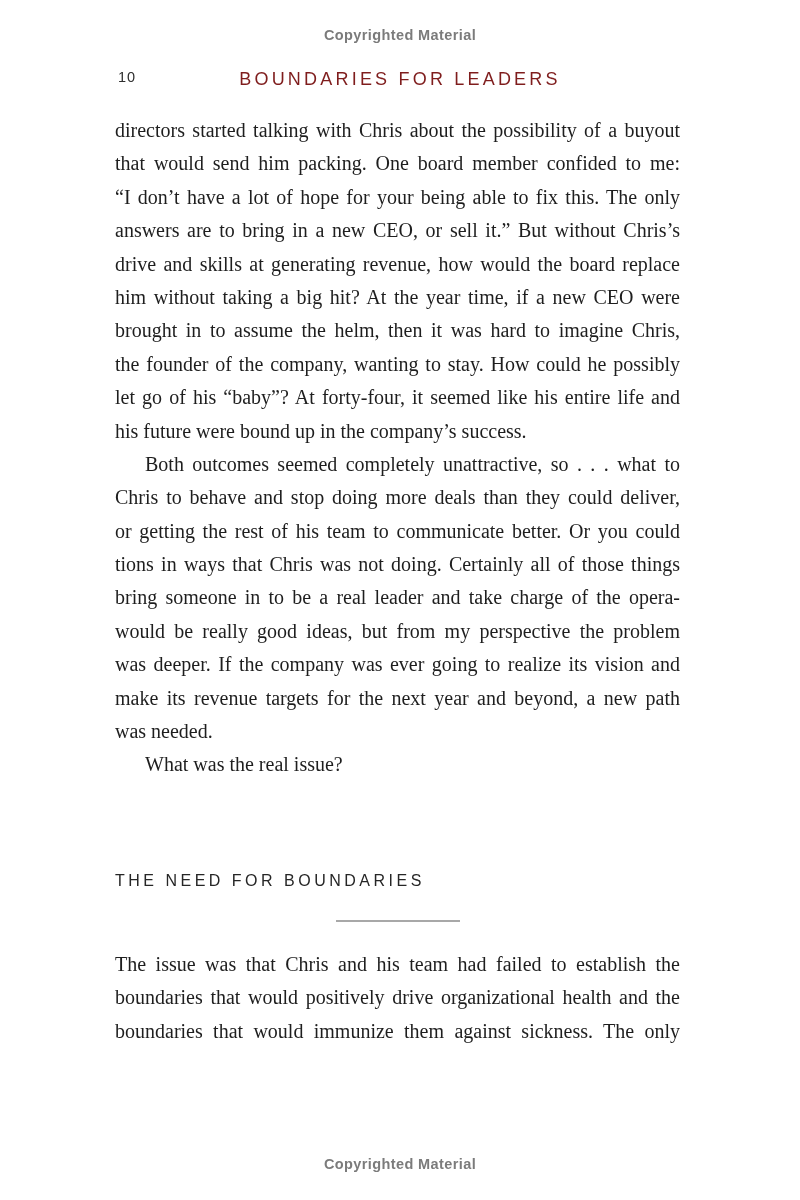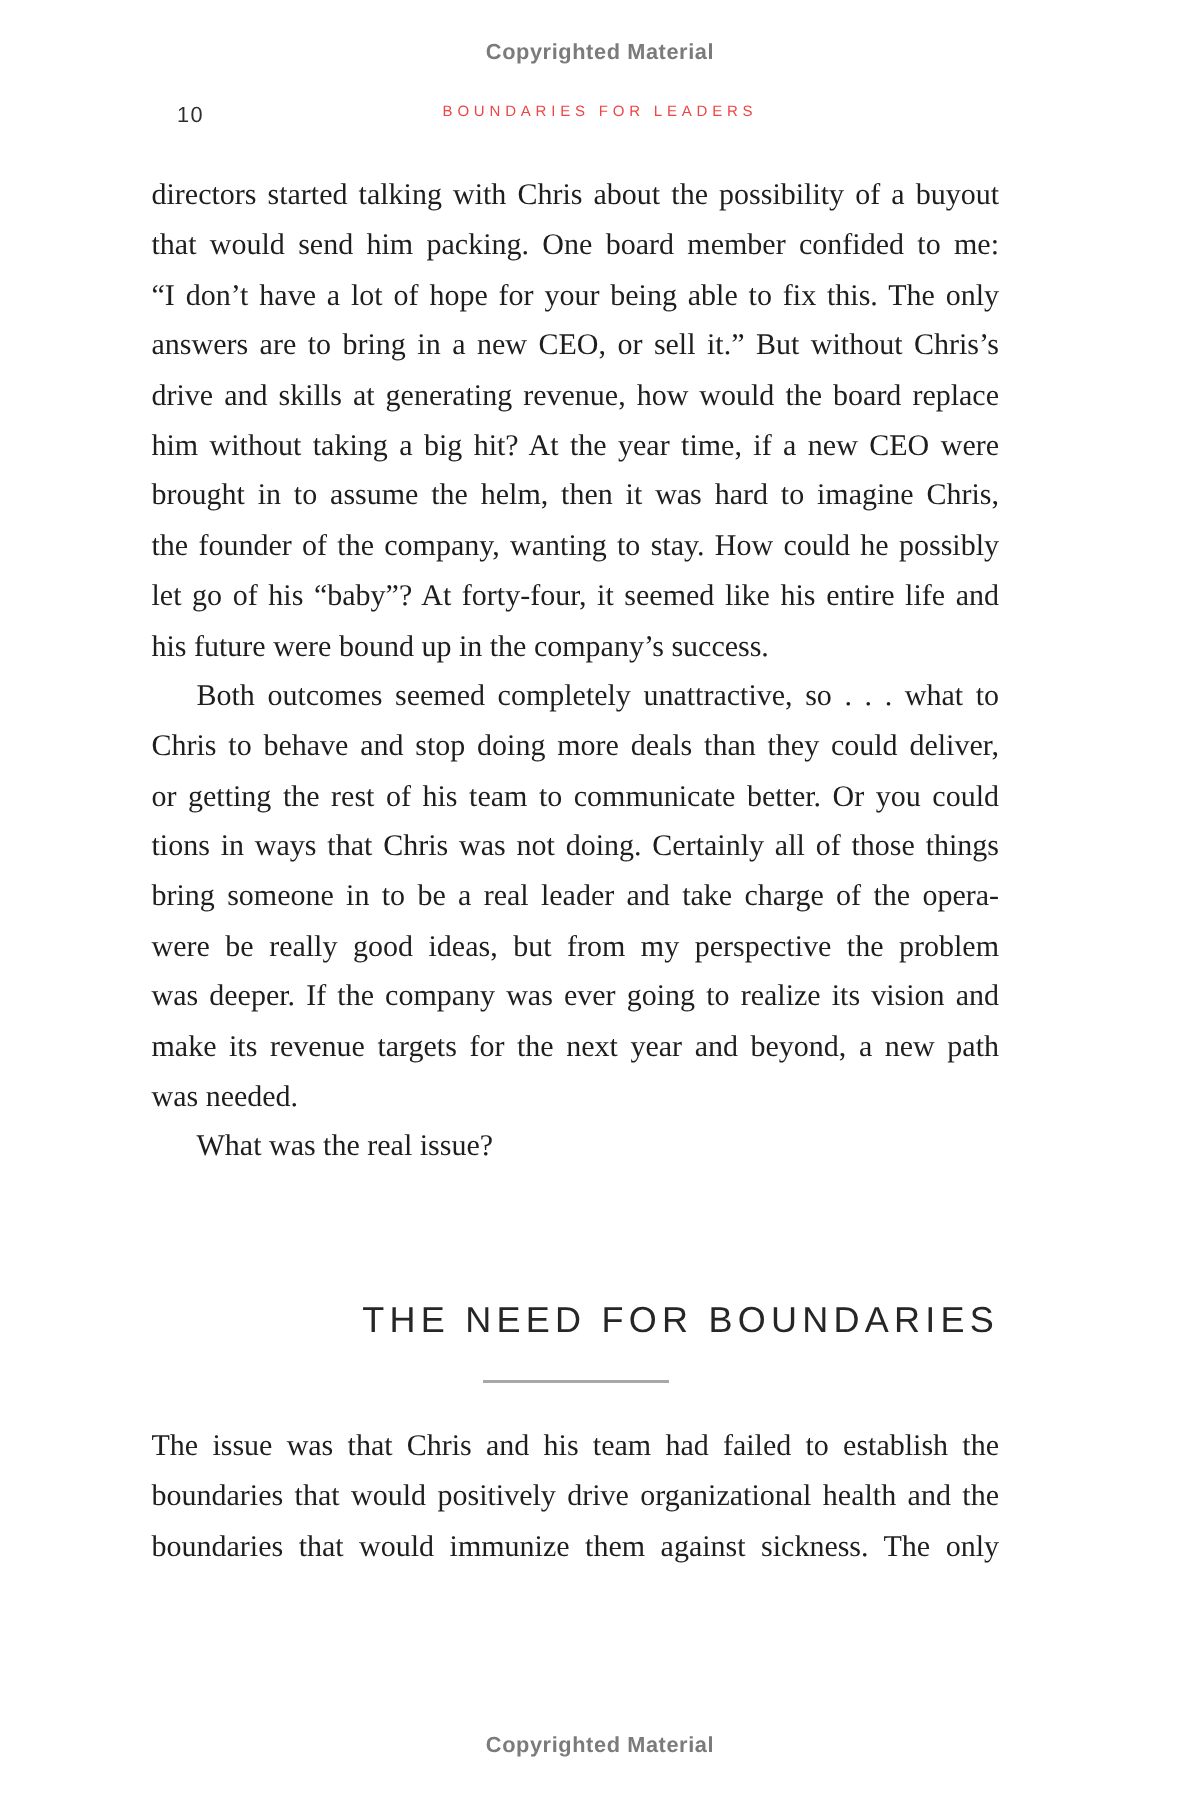--- a/index.html
+++ b/index.html
@@ -46,30 +46,30 @@
     font-size: 14.5px;
     letter-spacing: 1px;
     color: #2e2e2e;
   }
   .running-title {
     position: absolute;
     left: 0;
     width: 800px;
     text-align: center;
     font-family: "Liberation Sans", sans-serif;
-    font-size: 10px;
+    font-size: 18px;
     letter-spacing: 3.2px;
-    color: #ef4444;
+    color: #7f1d1d;
   }
 
   
   .text-block {
     position: absolute;
     top: 114px;
-    left: 101px;
+    left: 115px;
     width: 565px;
     font-size: 20px;
     color: #1e1e1e;
   }
   .paragraph { margin: 0; }
   .line {
     line-height: 33.4px;
     height: 33.4px;
     text-align: justify;
     text-align-last: justify;
@@ -79,23 +79,23 @@
     text-align: left;
     text-align-last: left;
   }
   .paragraph.indent .line:first-child {
     text-indent: 30px;
   }
 
   
   .section-heading {
     margin-top: 87px;
-    text-align: right;
+    text-align: left;
     font-family: "Liberation Sans", sans-serif;
-    font-size: 24px;
+    font-size: 16px;
     line-height: 24px;
     letter-spacing: 3.5px;
     color: #262626;
     white-space: nowrap;
   }
   .section-rule {
     margin: 27px auto 0 auto;
     width: 124px;
     height: 2px;
     background: #a8a8a8;
@@ -129,21 +129,21 @@
         <div class="line">the founder of the company, wanting to stay. How could he possibly</div>
         <div class="line">let go of his “baby”? At forty-four, it seemed like his entire life and</div>
         <div class="line last">his future were bound up in the company’s success.</div>
       </div>
       <div class="paragraph indent">
         <div class="line">Both outcomes seemed completely unattractive, so . . . what to</div>
         <div class="line">Chris to behave and stop doing more deals than they could deliver,</div>
         <div class="line">or getting the rest of his team to communicate better. Or you could</div>
         <div class="line">tions in ways that Chris was not doing. Certainly all of those things</div>
         <div class="line">bring someone in to be a real leader and take charge of the opera-</div>
-        <div class="line">were be really good ideas, but from my perspective the problem</div>
+        <div class="line">would be really good ideas, but from my perspective the problem</div>
         <div class="line">was deeper. If the company was ever going to realize its vision and</div>
         <div class="line">make its revenue targets for the next year and beyond, a new path</div>
         <div class="line last">was needed.</div>
       </div>
       <div class="paragraph indent">
         <div class="line last">What was the real issue?</div>
       </div>
     </div>
 
   <div class="section-heading">THE NEED FOR BOUNDARIES</div>

